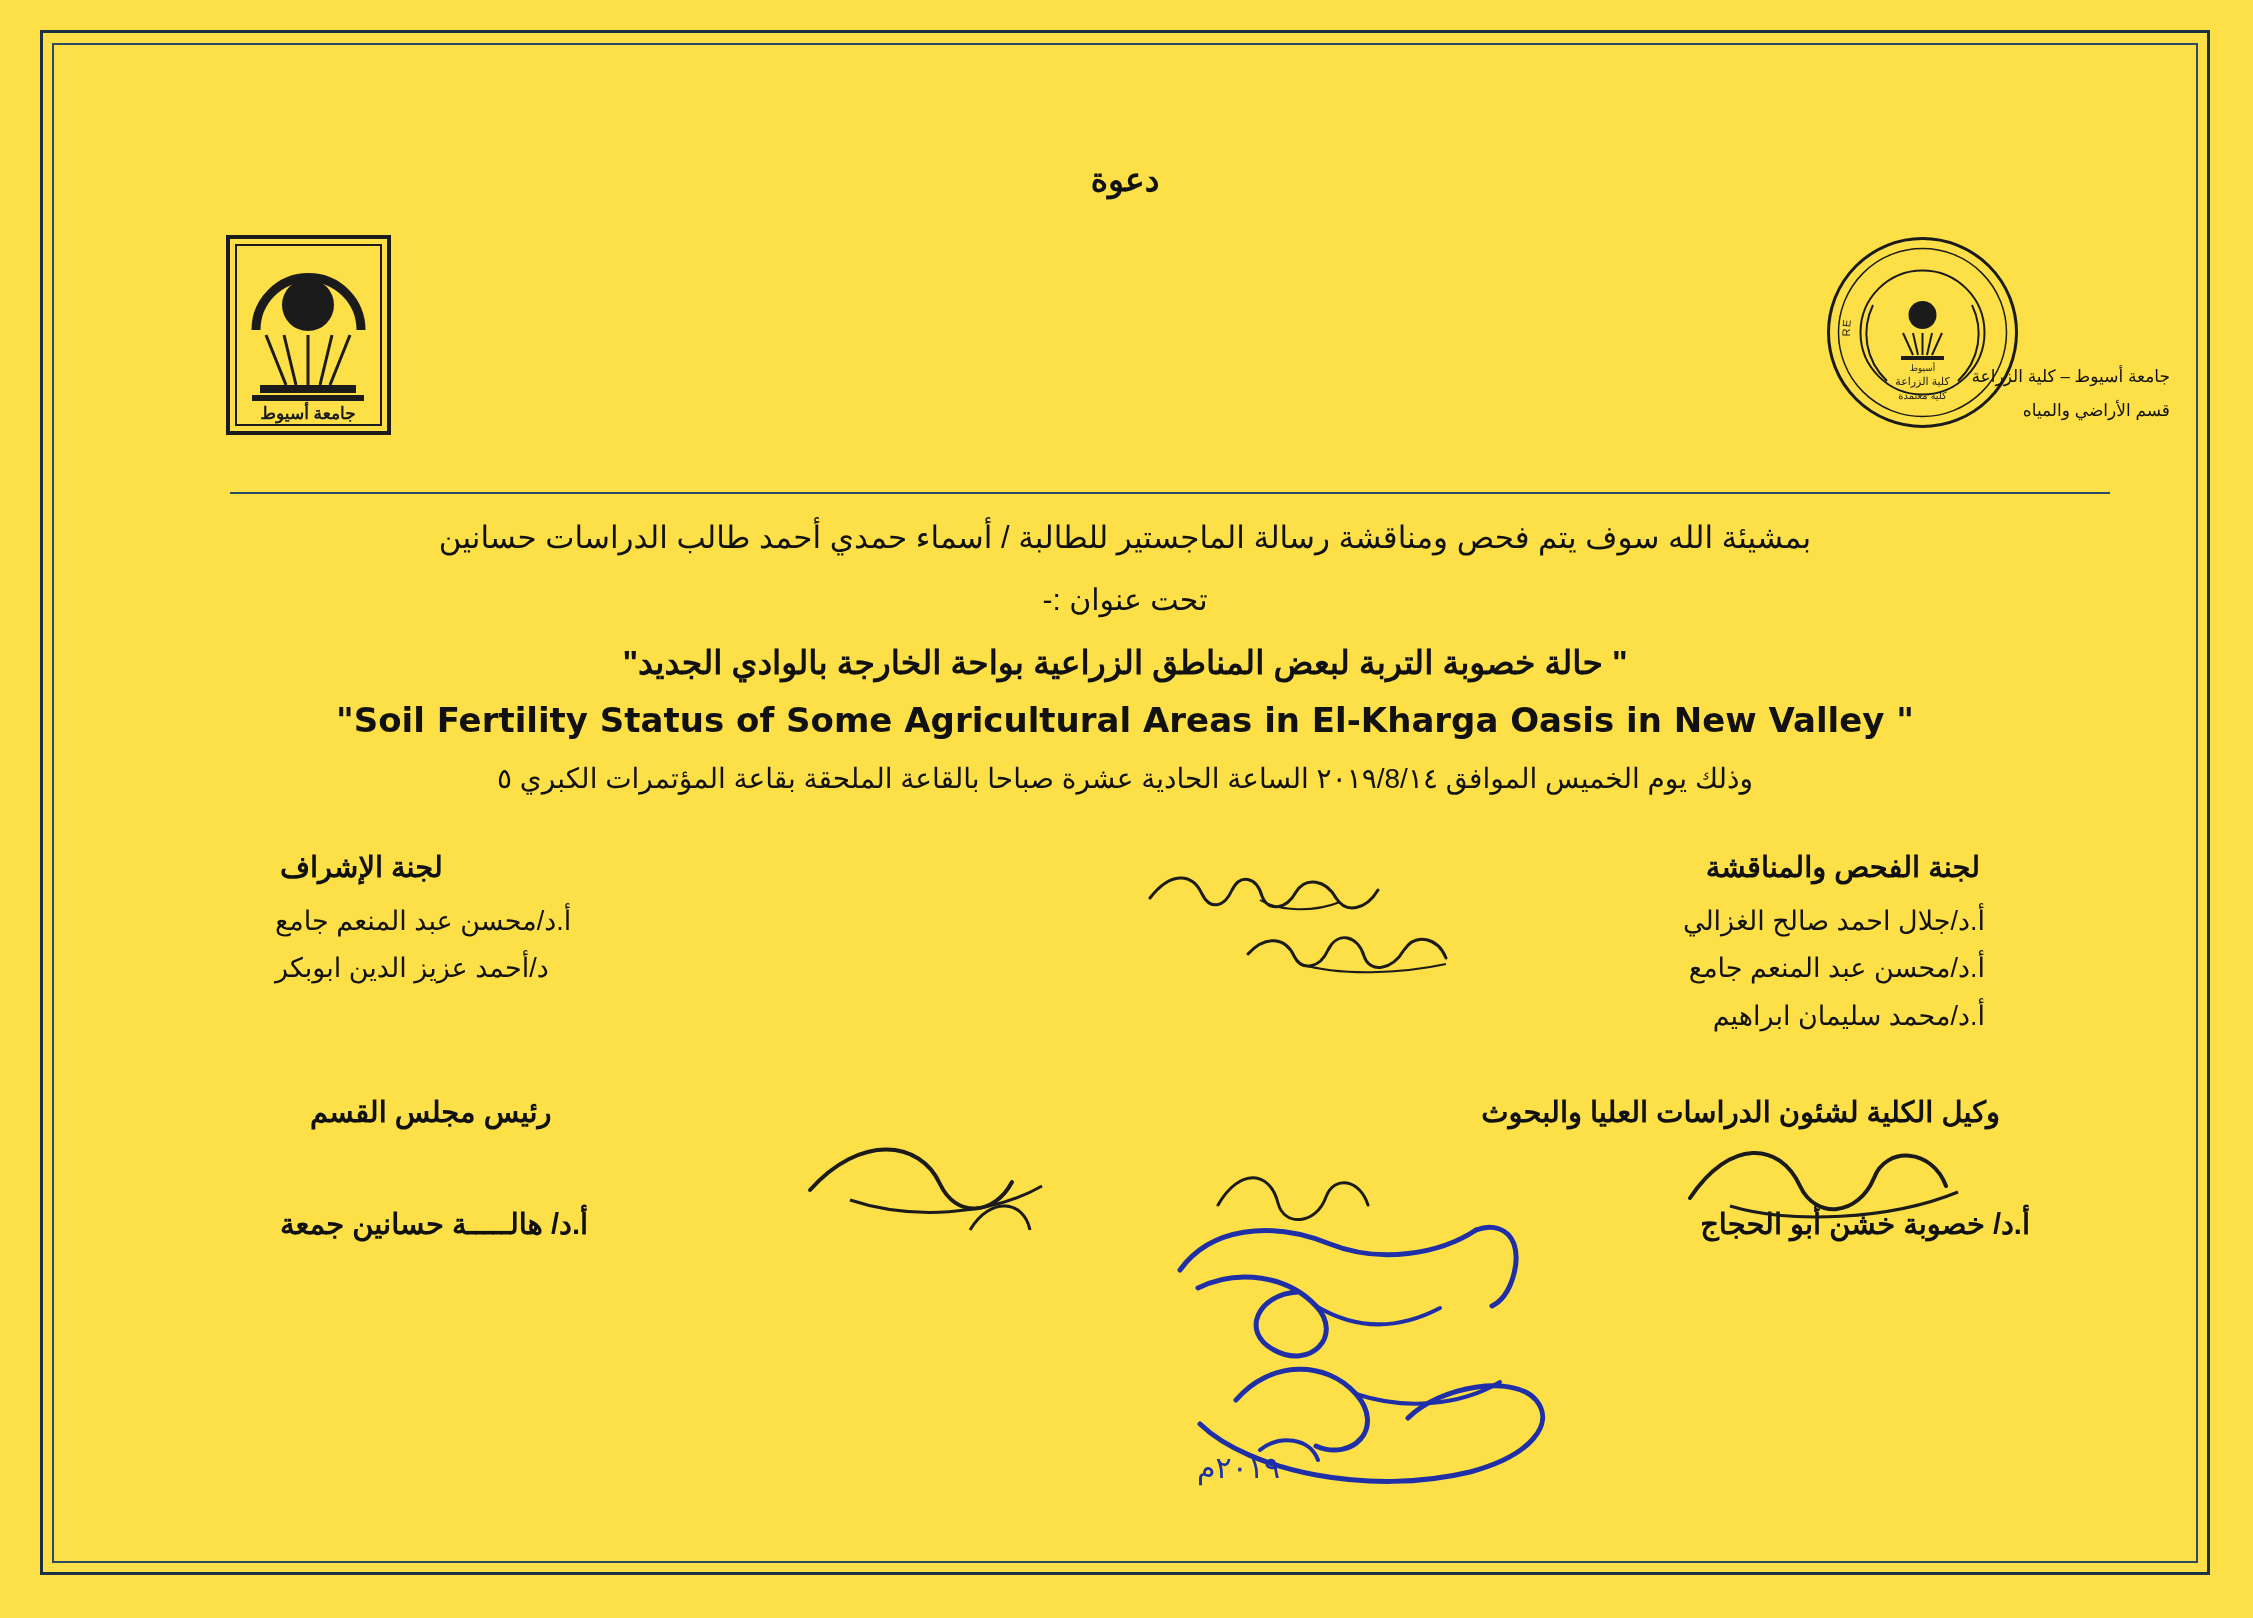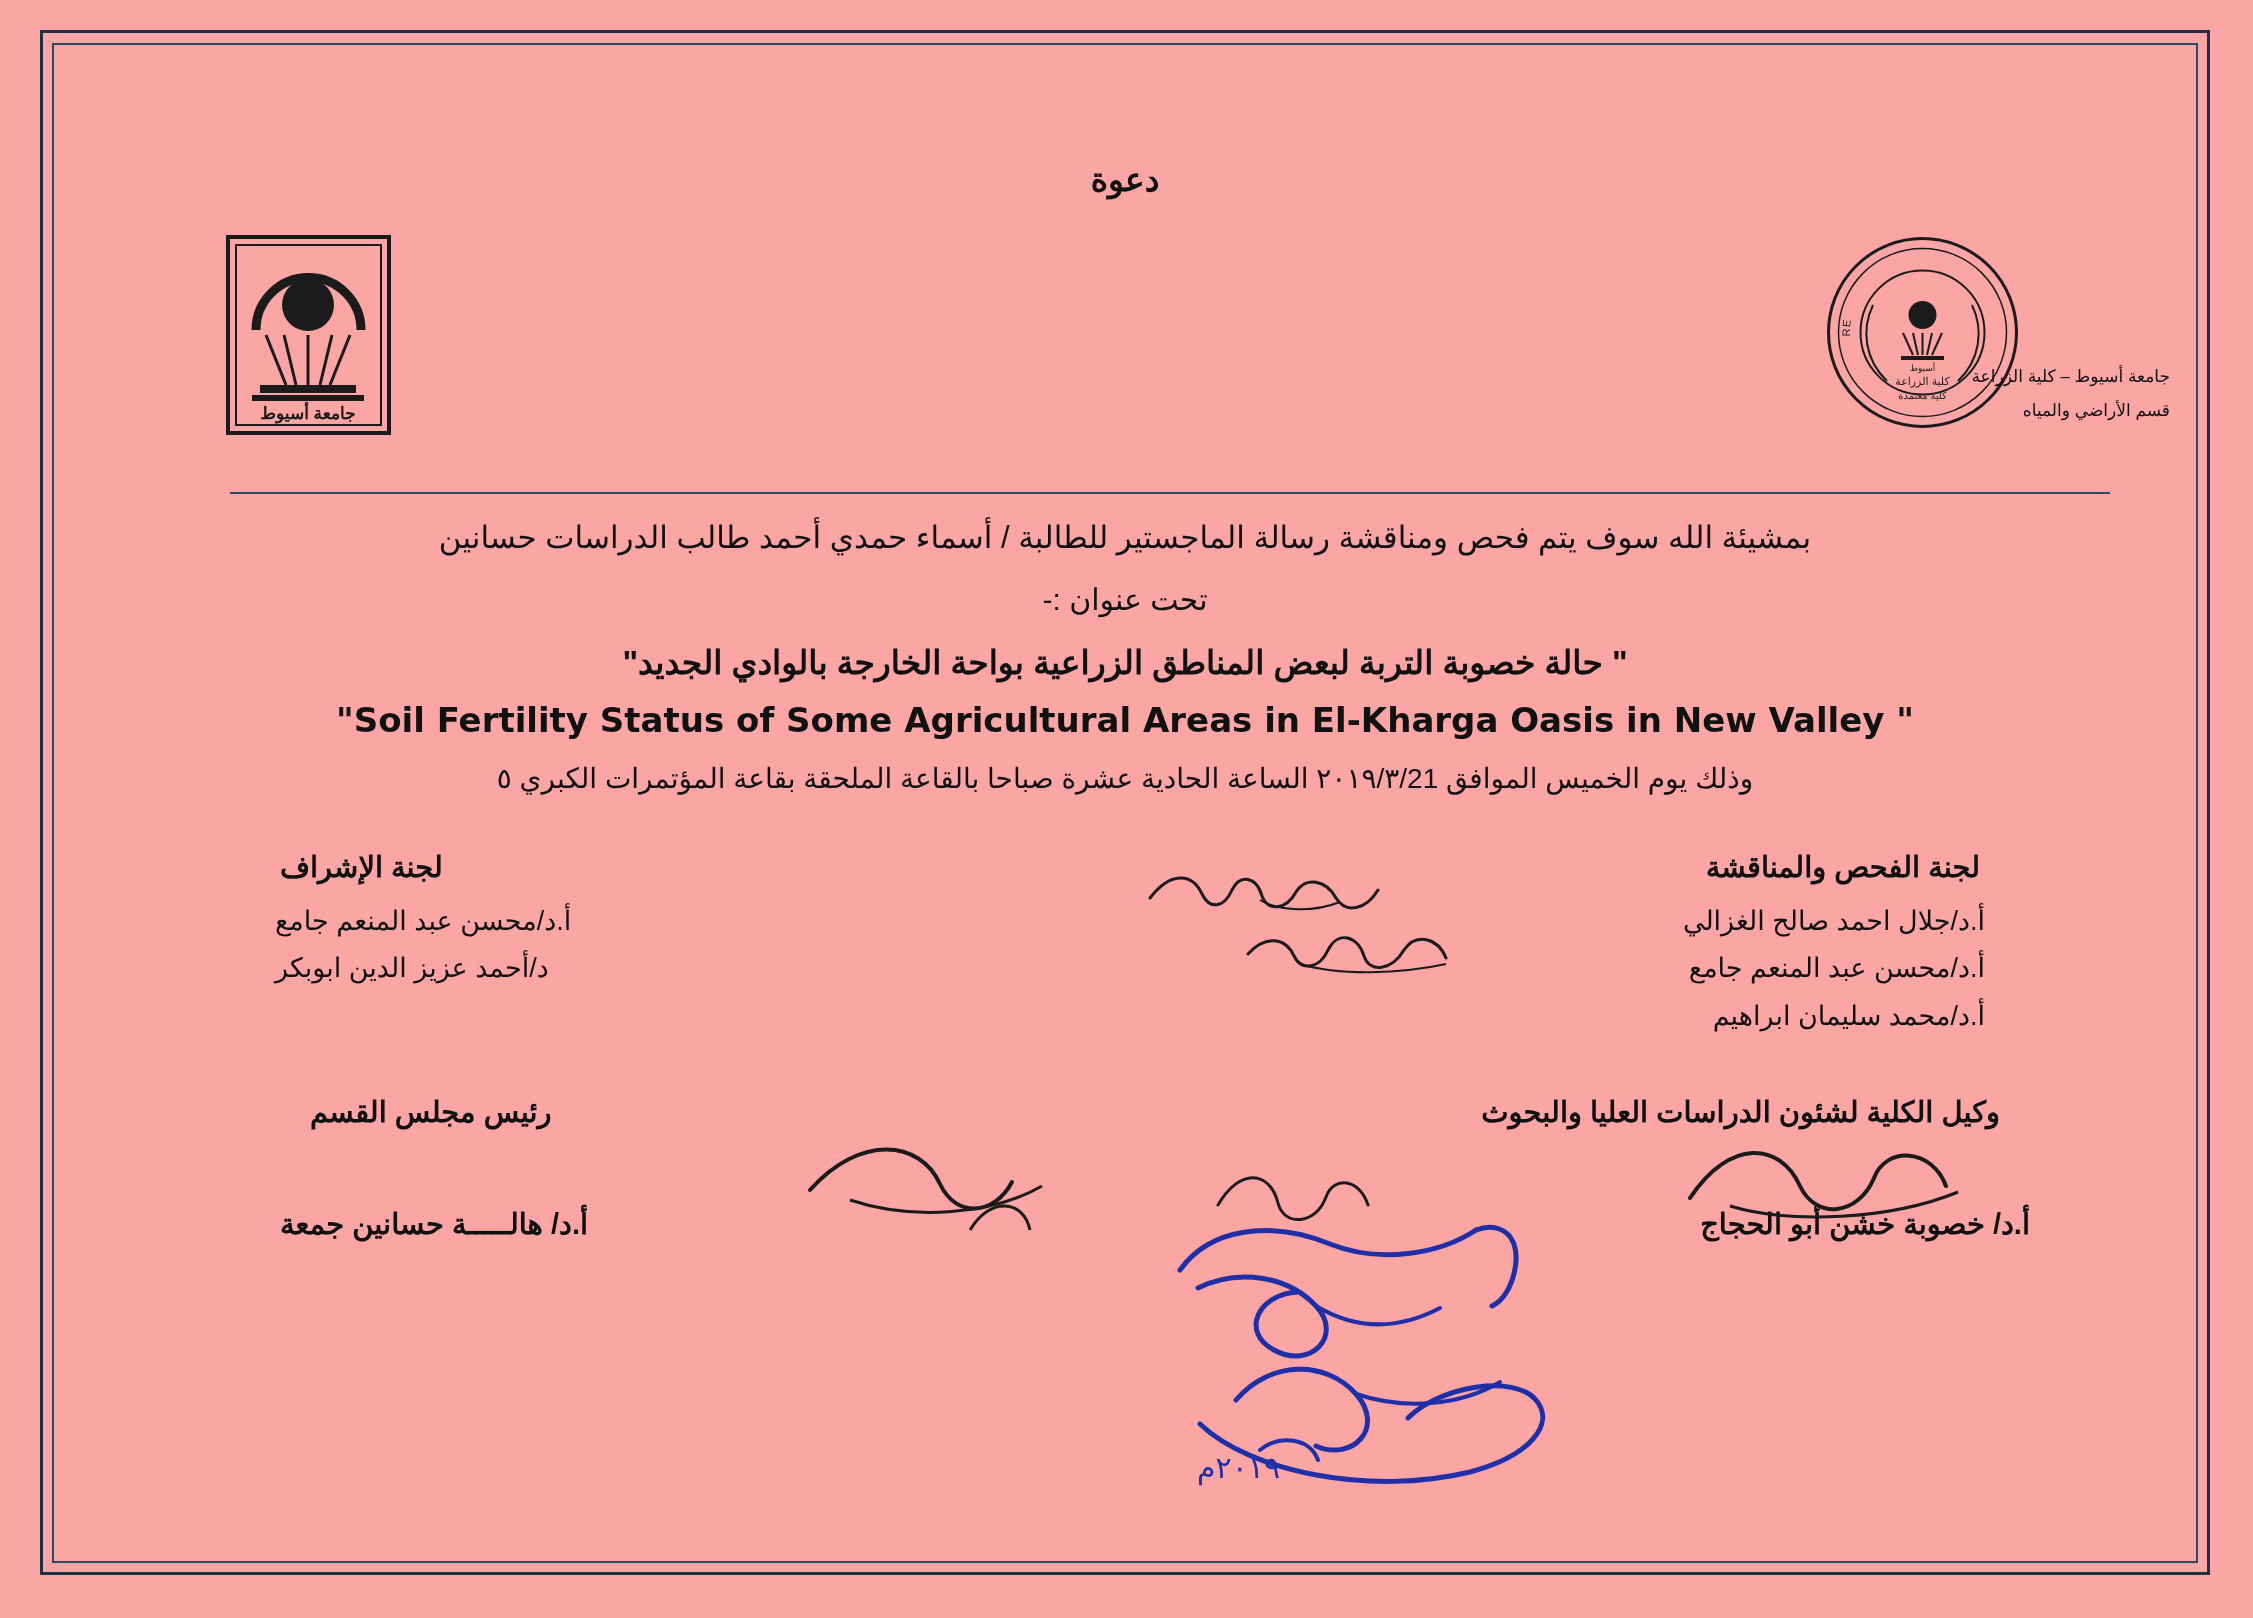--- a/index.html
+++ b/index.html
@@ -13,21 +13,21 @@
     font-family: "Liberation Sans", sans-serif;
     color: #111111;
     position: relative;
     overflow: hidden;
   }
 
   
   .page {
     position: absolute;
     inset: 0;
-    background: #fca5a5;
+    background: #fde047;
   }
 
   
   .frame-outer {
     position: absolute;
     left: 40px;
     top: 30px;
     width: 2170px;
     height: 1545px;
     border: 3px solid #1b3246;
@@ -269,21 +269,21 @@
       <div class="l2">قسم الأراضي والمياه</div>
     </div>
 
     <div class="hr-main"></div>
 
     <div class="body-block">
       <div class="line-1">بمشيئة الله سوف يتم فحص ومناقشة رسالة الماجستير للطالبة / أسماء حمدي أحمد  طالب الدراسات حسانين</div>
       <div class="line-2">تحت عنوان :-</div>
       <div class="title-ar">" حالة خصوبة التربة لبعض المناطق الزراعية بواحة الخارجة  بالوادي الجديد"</div>
       <div class="title-en">"Soil Fertility Status of Some Agricultural Areas in El-Kharga Oasis in New Valley "</div>
-      <div class="line-date">وذلك يوم الخميس الموافق ٢٠١٩/٣/21 الساعة الحادية عشرة صباحا بالقاعة الملحقة بقاعة المؤتمرات الكبري ٥</div>
+      <div class="line-date">وذلك يوم الخميس الموافق ٢٠١٩/8/١٤ الساعة الحادية عشرة صباحا بالقاعة الملحقة بقاعة المؤتمرات الكبري ٥</div>
     </div>
 
     <div class="committees">
       <div class="committee-heads">
         <div>لجنة الفحص والمناقشة</div>
         <div>لجنة الإشراف</div>
       </div>
       <div class="committee-rows">
         <div class="crow">
           <div class="cell-left">أ.د/جلال احمد صالح الغزالي</div>

